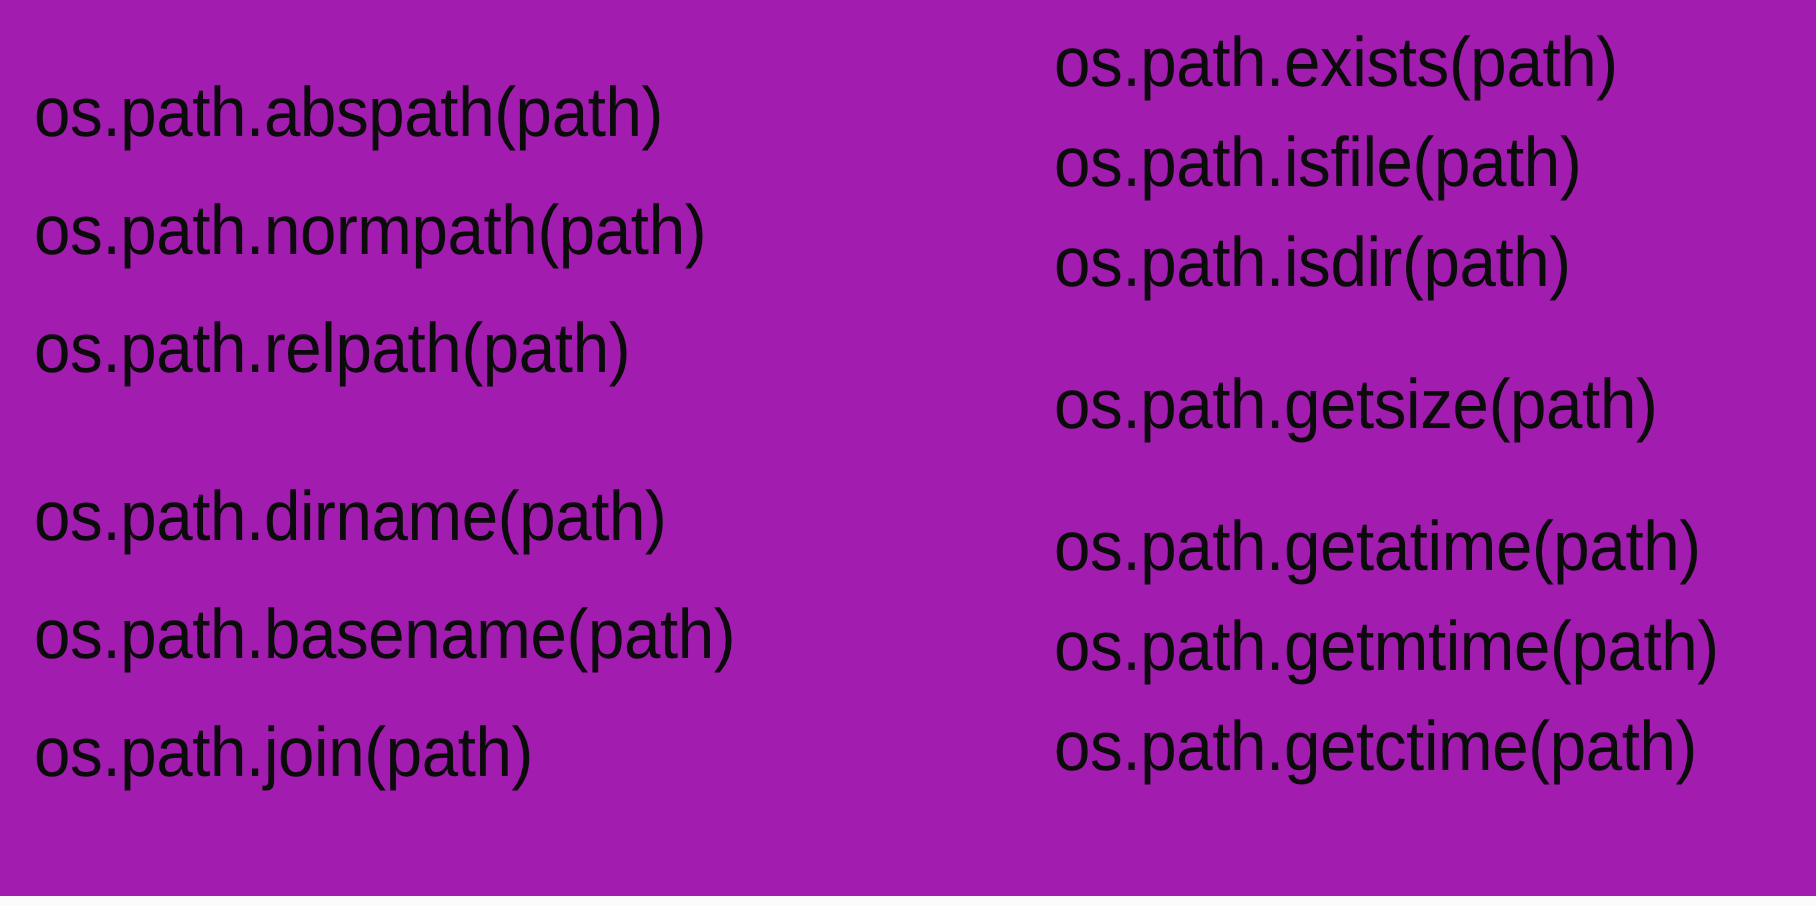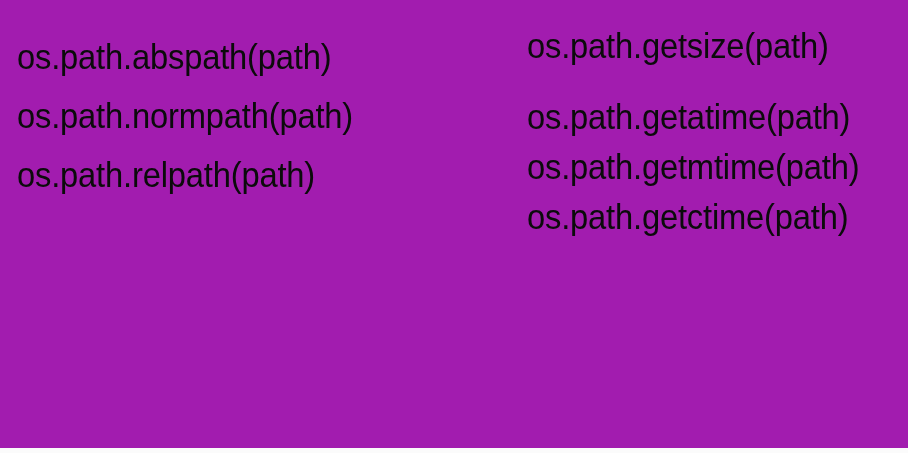--- a/index.html
+++ b/index.html
@@ -83,25 +83,35 @@
 <div class="slide">
 
   <div class="column column-left">
 
     <div class="group group-0">
       <div class="func-line">os.path.abspath(path)</div>
       <div class="func-line">os.path.normpath(path)</div>
       <div class="func-line">os.path.relpath(path)</div>
     </div>
 
+    <div class="group group-1">
+      <div class="func-line">os.path.dirname(path)</div>
+      <div class="func-line">os.path.basename(path)</div>
+      <div class="func-line">os.path.join(path)</div>
+    </div>
 
   </div>
 
   <div class="column column-right">
 
+    <div class="group group-0">
+      <div class="func-line">os.path.exists(path)</div>
+      <div class="func-line">os.path.isfile(path)</div>
+      <div class="func-line">os.path.isdir(path)</div>
+    </div>
 
     <div class="group group-2">
       <div class="func-line">os.path.getsize(path)</div>
     </div>
 
     <div class="group group-1">
       <div class="func-line">os.path.getatime(path)</div>
       <div class="func-line">os.path.getmtime(path)</div>
       <div class="func-line">os.path.getctime(path)</div>
     </div>

